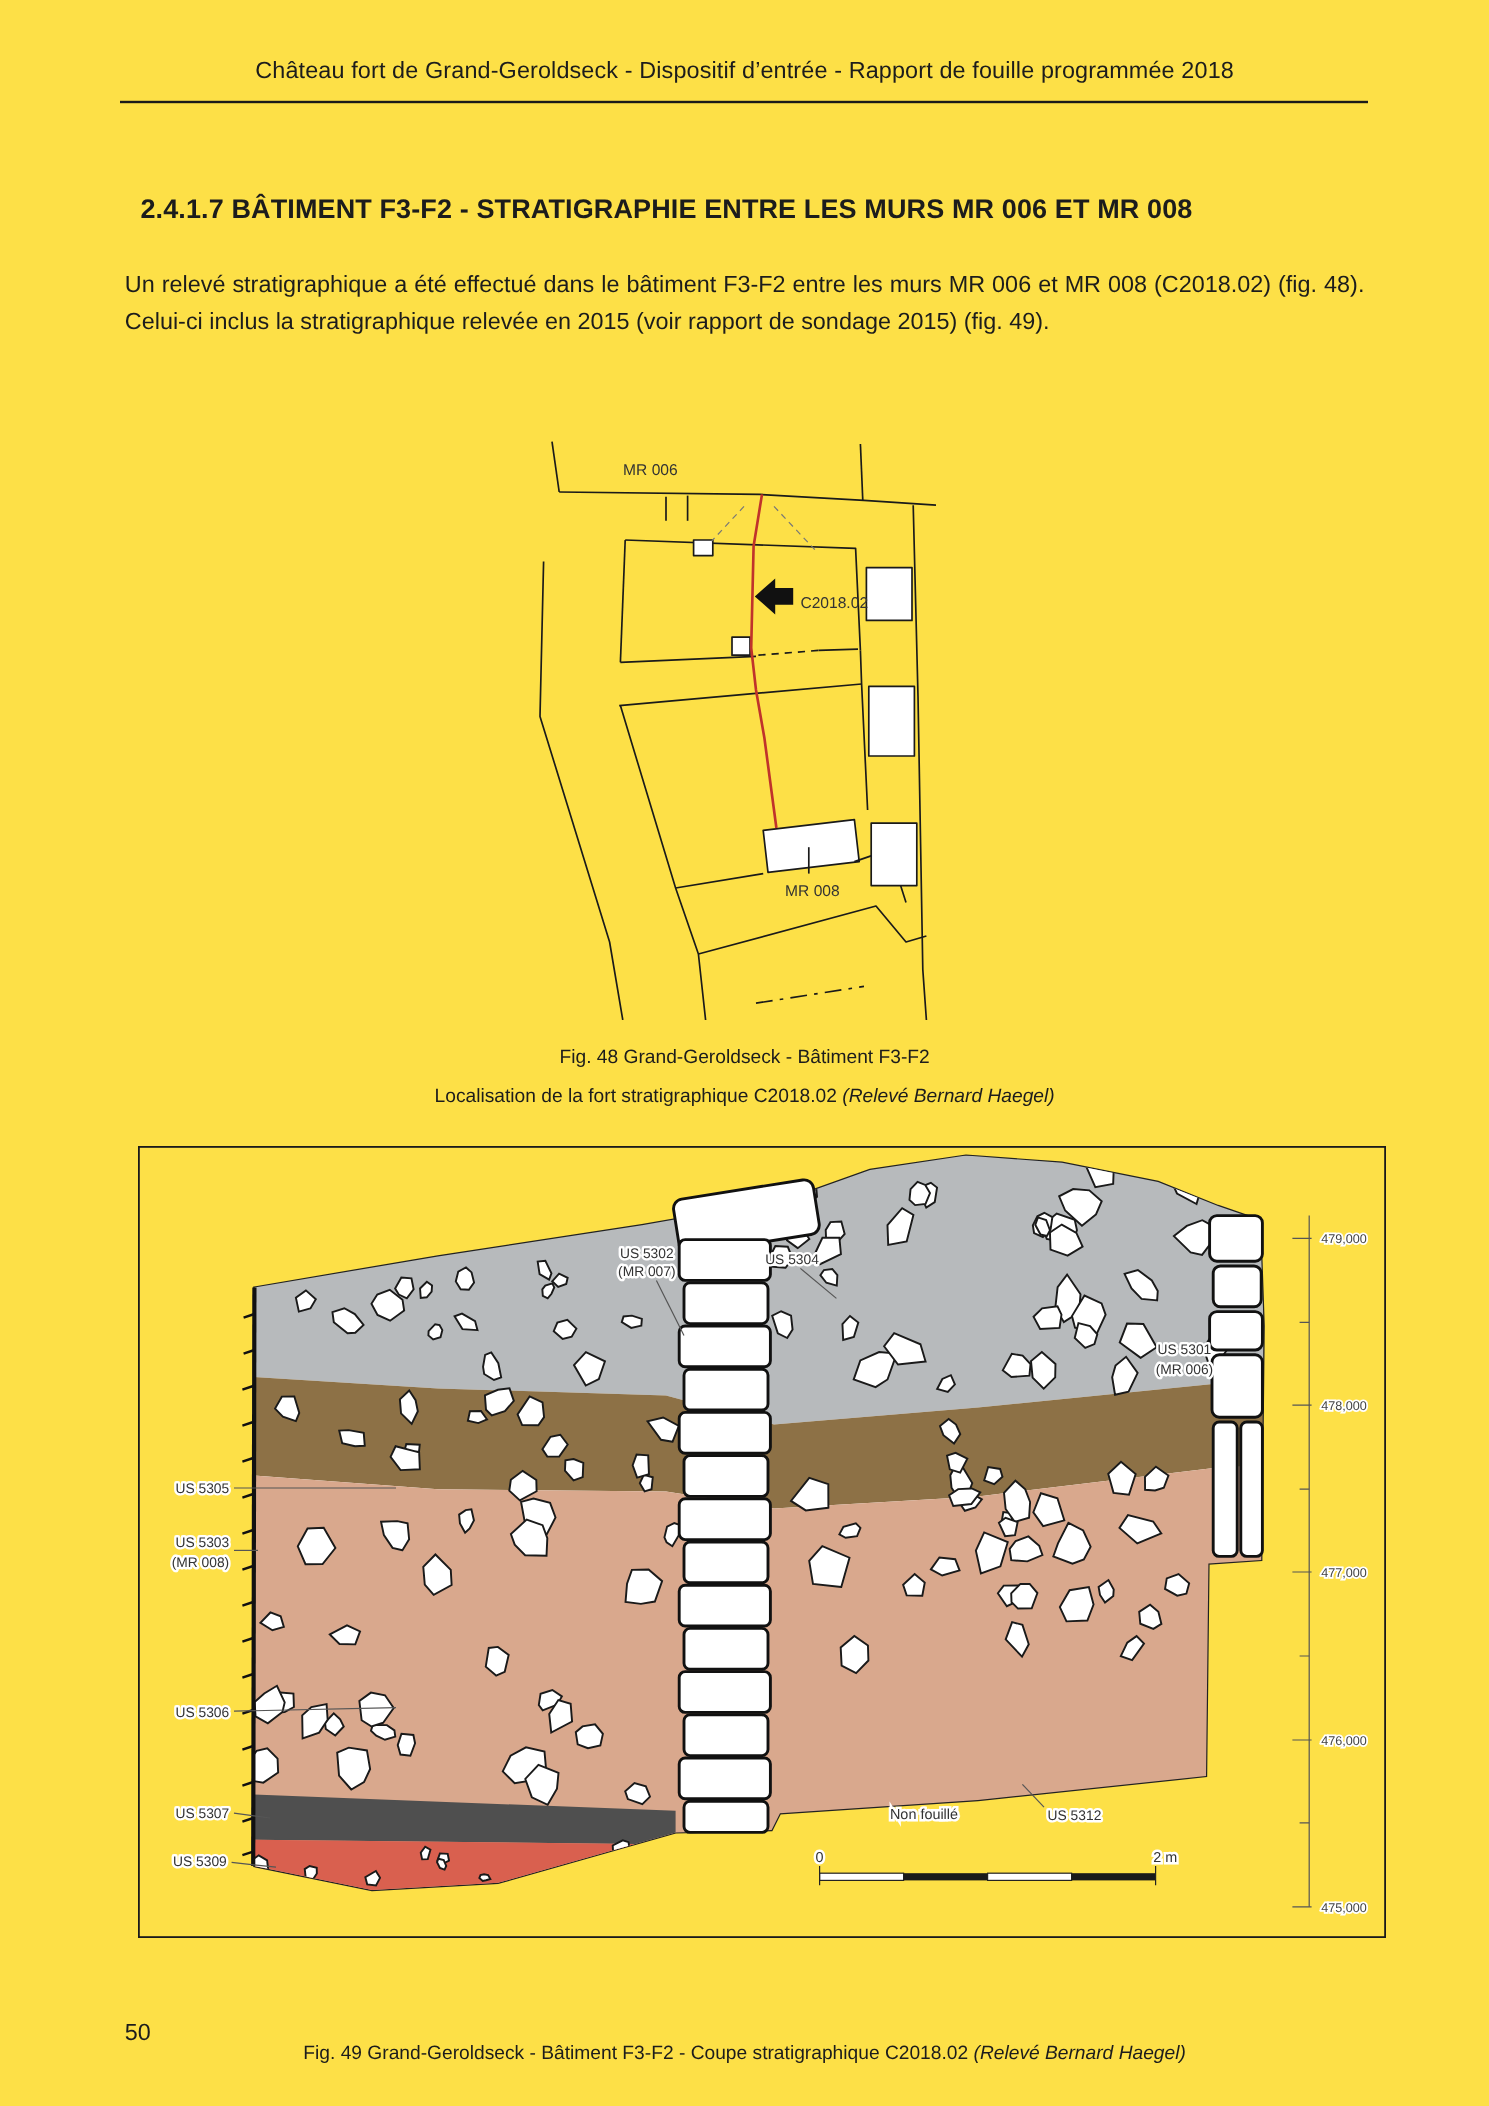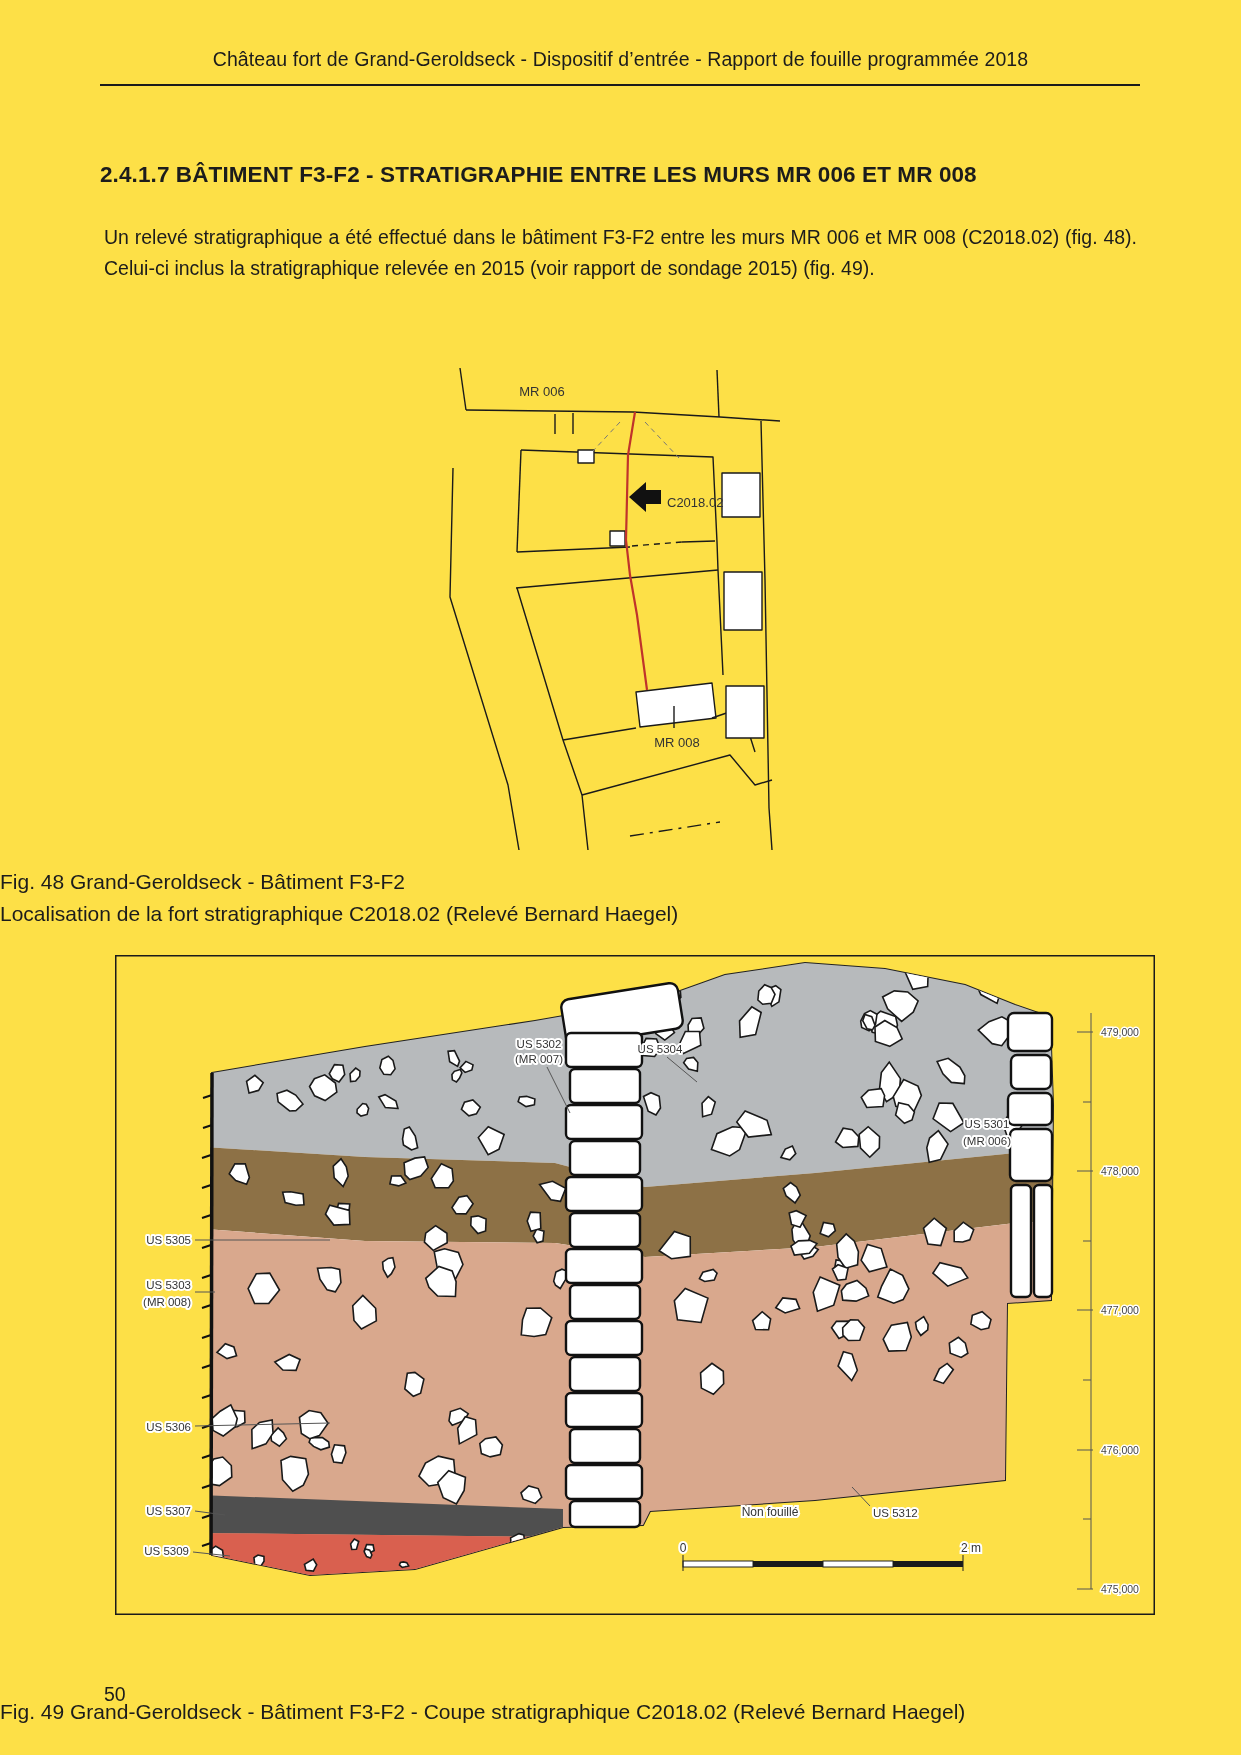--- a/index.html
+++ b/index.html
@@ -9,32 +9,32 @@
     font-family:"Liberation Sans", sans-serif;
     overflow:hidden;
   }
   .abs{position:absolute;}
   .header-title{
     top:48px;left:0;width:100%;text-align:center;
     font-size:19.5px;letter-spacing:0.1px;
   }
   .header-rule{top:84px;left:100px;width:1040px;height:2px;background:#1a1a1a;}
   .section-heading{
-    top:162px;left:100px;width:1035px;
+    top:162px;left:117px;width:1035px;
     font-size:22.5px;font-weight:bold;letter-spacing:0.1px;
   }
   .body-paragraph{
     top:222px;left:104px;width:1033px;
     font-size:19.5px;line-height:31px;text-align:justify;
   }
   .caption{
-    left:0;width:100%;
-    font-size:21px;line-height:32px;
-  }
-  .caption .credit{}
+    left:0;width:100%;text-align:center;
+    font-size:16px;line-height:32px;
+  }
+  .caption .credit{font-style:italic;}
   .fig48-caption{top:866px;}
   .fig49-caption{top:1696px;}
   .page-number{top:1664px;left:104px;font-size:19.5px;margin-top:19px;}
   svg text{font-family:"Liberation Sans", sans-serif;}
   .plabel{font-size:13px;fill:#333;}
   .slabel{font-size:11.5px;fill:#333;paint-order:stroke;stroke:#fff;stroke-width:4px;stroke-linejoin:round;}
   .elabel{font-size:10.5px;fill:#444;paint-order:stroke;stroke:#fff;stroke-width:3px;}
   .mlabel{font-size:12px;fill:#333;paint-order:stroke;stroke:#fff;stroke-width:4px;}
   .stone{fill:#fff;stroke:#1a1a1a;stroke-width:1.6;}
   .block{fill:#fff;stroke:#111;stroke-width:2.4;}

